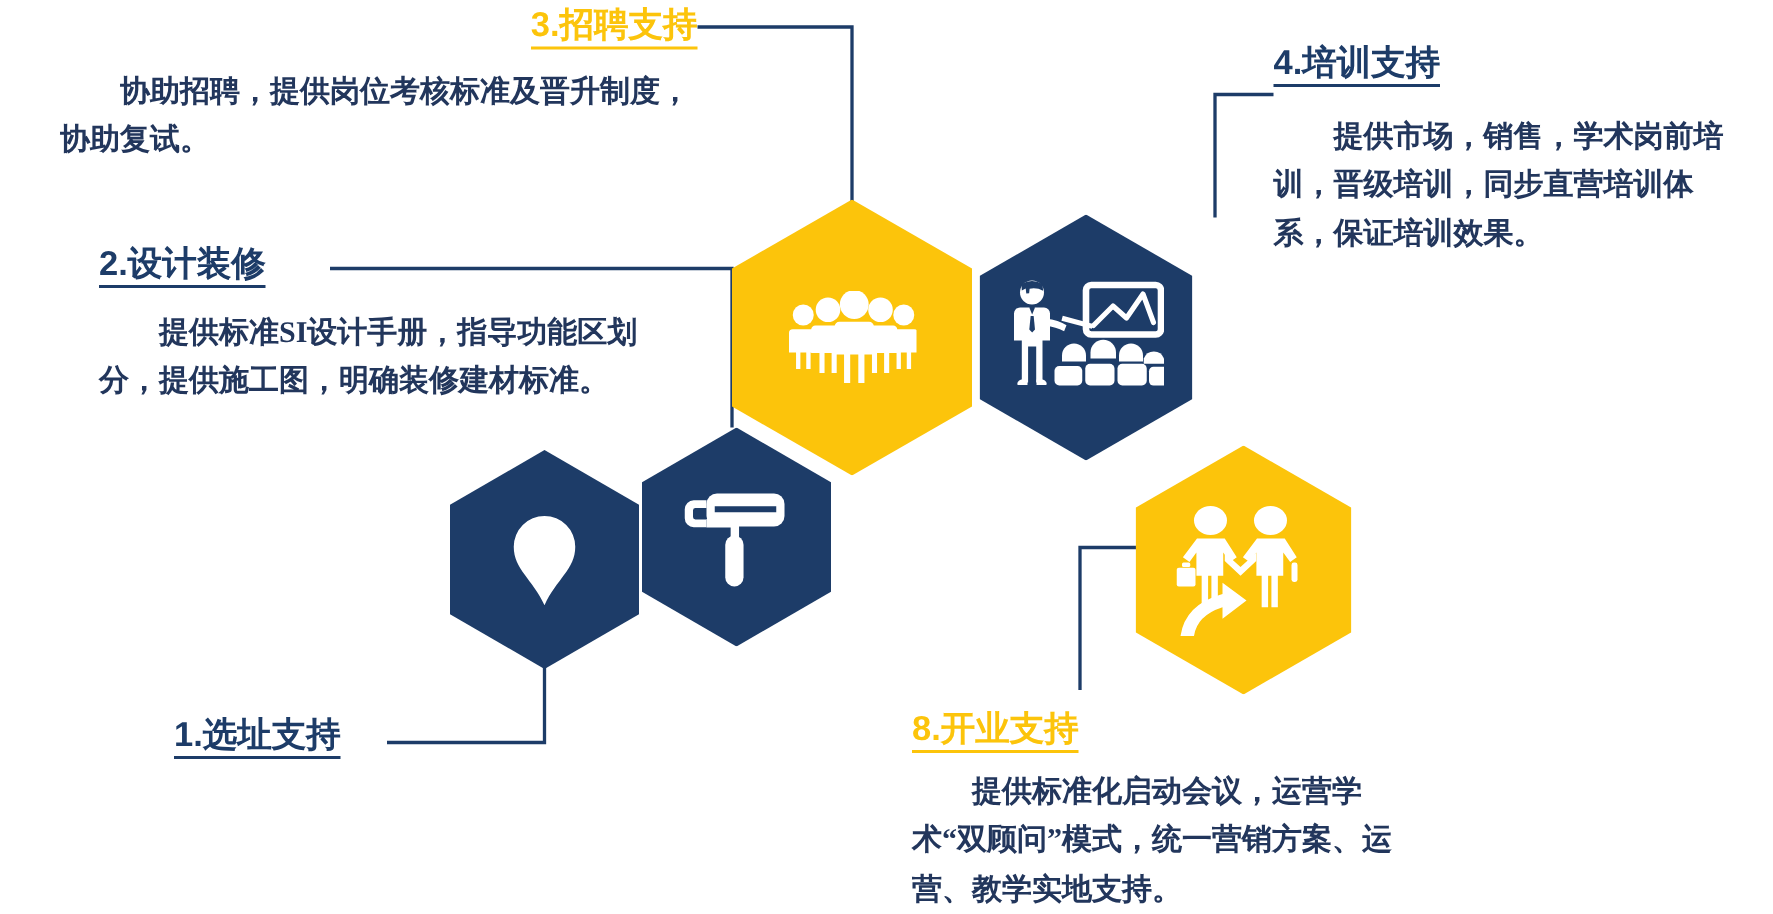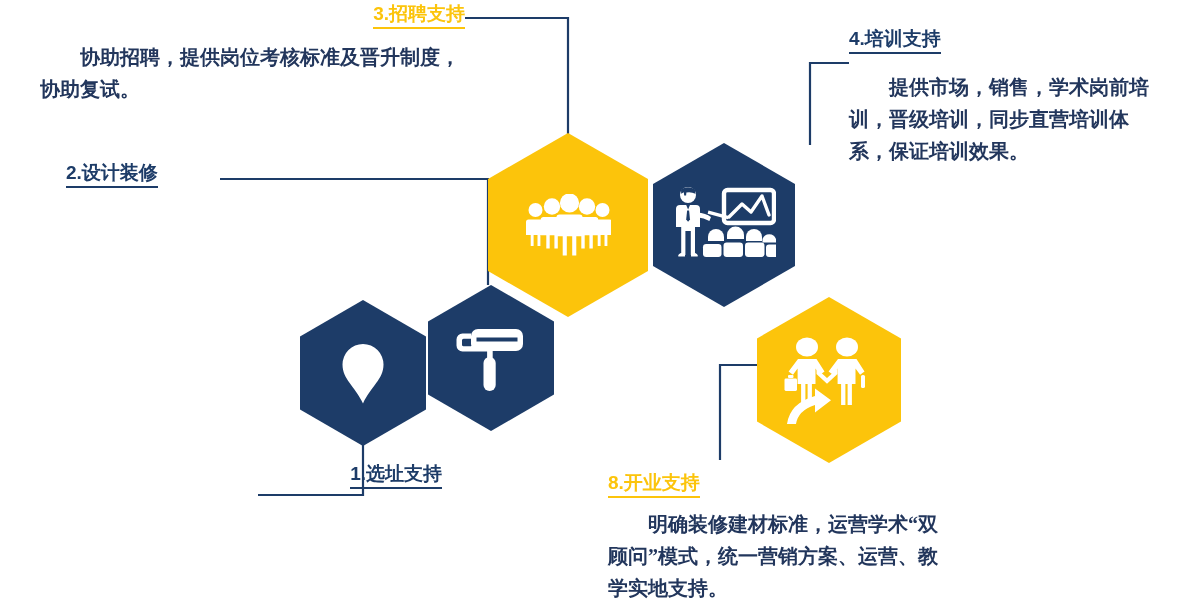--- a/index.html
+++ b/index.html
@@ -22,21 +22,21 @@
     -webkit-clip-path:polygon(50% 0%,100% 25%,100% 75%,50% 100%,0% 75%,0% 25%);
     display:flex;align-items:center;justify-content:center;
   }
   .hex svg{display:block;}
 
   
   .block{position:absolute;}
   .title{
     font-family:"Liberation Sans","DejaVu Sans",sans-serif;
     font-weight:bold;
-    font-size:19px;
+    font-size:23px;
     line-height:1.08;
     letter-spacing:0px;
     white-space:nowrap;
     display:inline-block;
     padding-bottom:2px;
     border-bottom:2.5px solid currentColor;
   }
   .t-navy{color:#1d3c68;}
   .t-gold{color:#fcc40b;}
   .body{
@@ -175,28 +175,29 @@
     <div>
       <span class="title t-navy" style="color: rgb(29, 60, 104);">4.培训支持</span>
     </div>
     <div class="body indent" style="margin-top:17px;">提供市场，销售，学术岗前培训，晋级培训，同步直营培训体系，保证培训效果。</div>
   </div>
 
   <div class="block" style="left:66px;top:163px;width:375px;">
     <div>
       <span class="title t-navy" style="color: rgb(29, 60, 104);">2.设计装修</span>
     </div>
-  </div>
-
-  <div class="block" style="left:42px;top:464px;width:400px;text-align:right;">
+    <div class="body indent" style="margin-top:14px;">提供标准SI设计手册，指导功能区划分，提供施工图，明确装修建材标准。</div>
+  </div>
+
+  <div class="block" style="left:42px;top:477px;width:400px;">
     <div style="padding-left:74px;">
       <span class="title t-navy" style="color: rgb(29, 60, 104);">1.选址支持</span>
     </div>
   </div>
 
   <div class="block" style="left:608px;top:473px;width:330px;">
     <div>
       <span class="title t-gold" style="color: rgb(252, 196, 11);">8.开业支持</span>
     </div>
-    <div class="body indent" style="margin-top:10px;">明确装修建材标准，运营学术“双顾问”模式，统一营销方案、运营、教学实地支持。</div>
+    <div class="body indent" style="margin-top:10px;">提供标准化启动会议，运营学术“双顾问”模式，统一营销方案、运营、教学实地支持。</div>
   </div>
 
 </div>
 
 </body></html>

